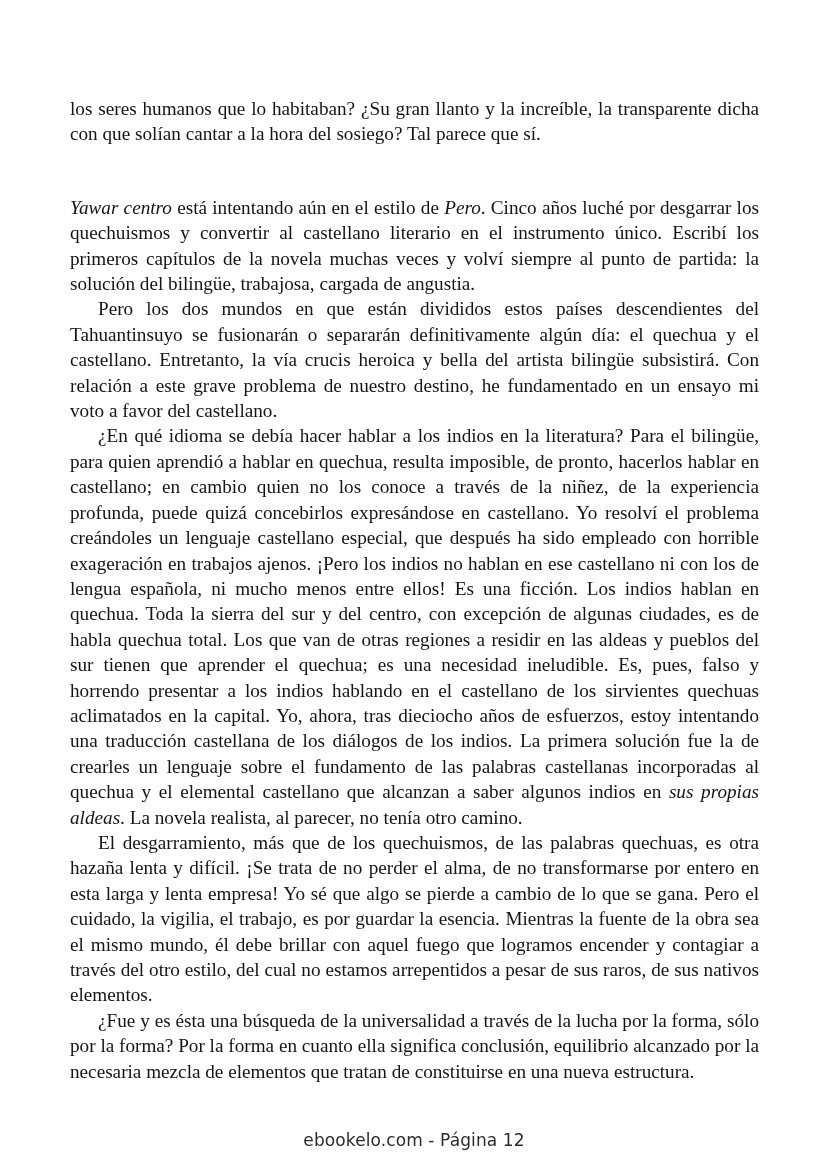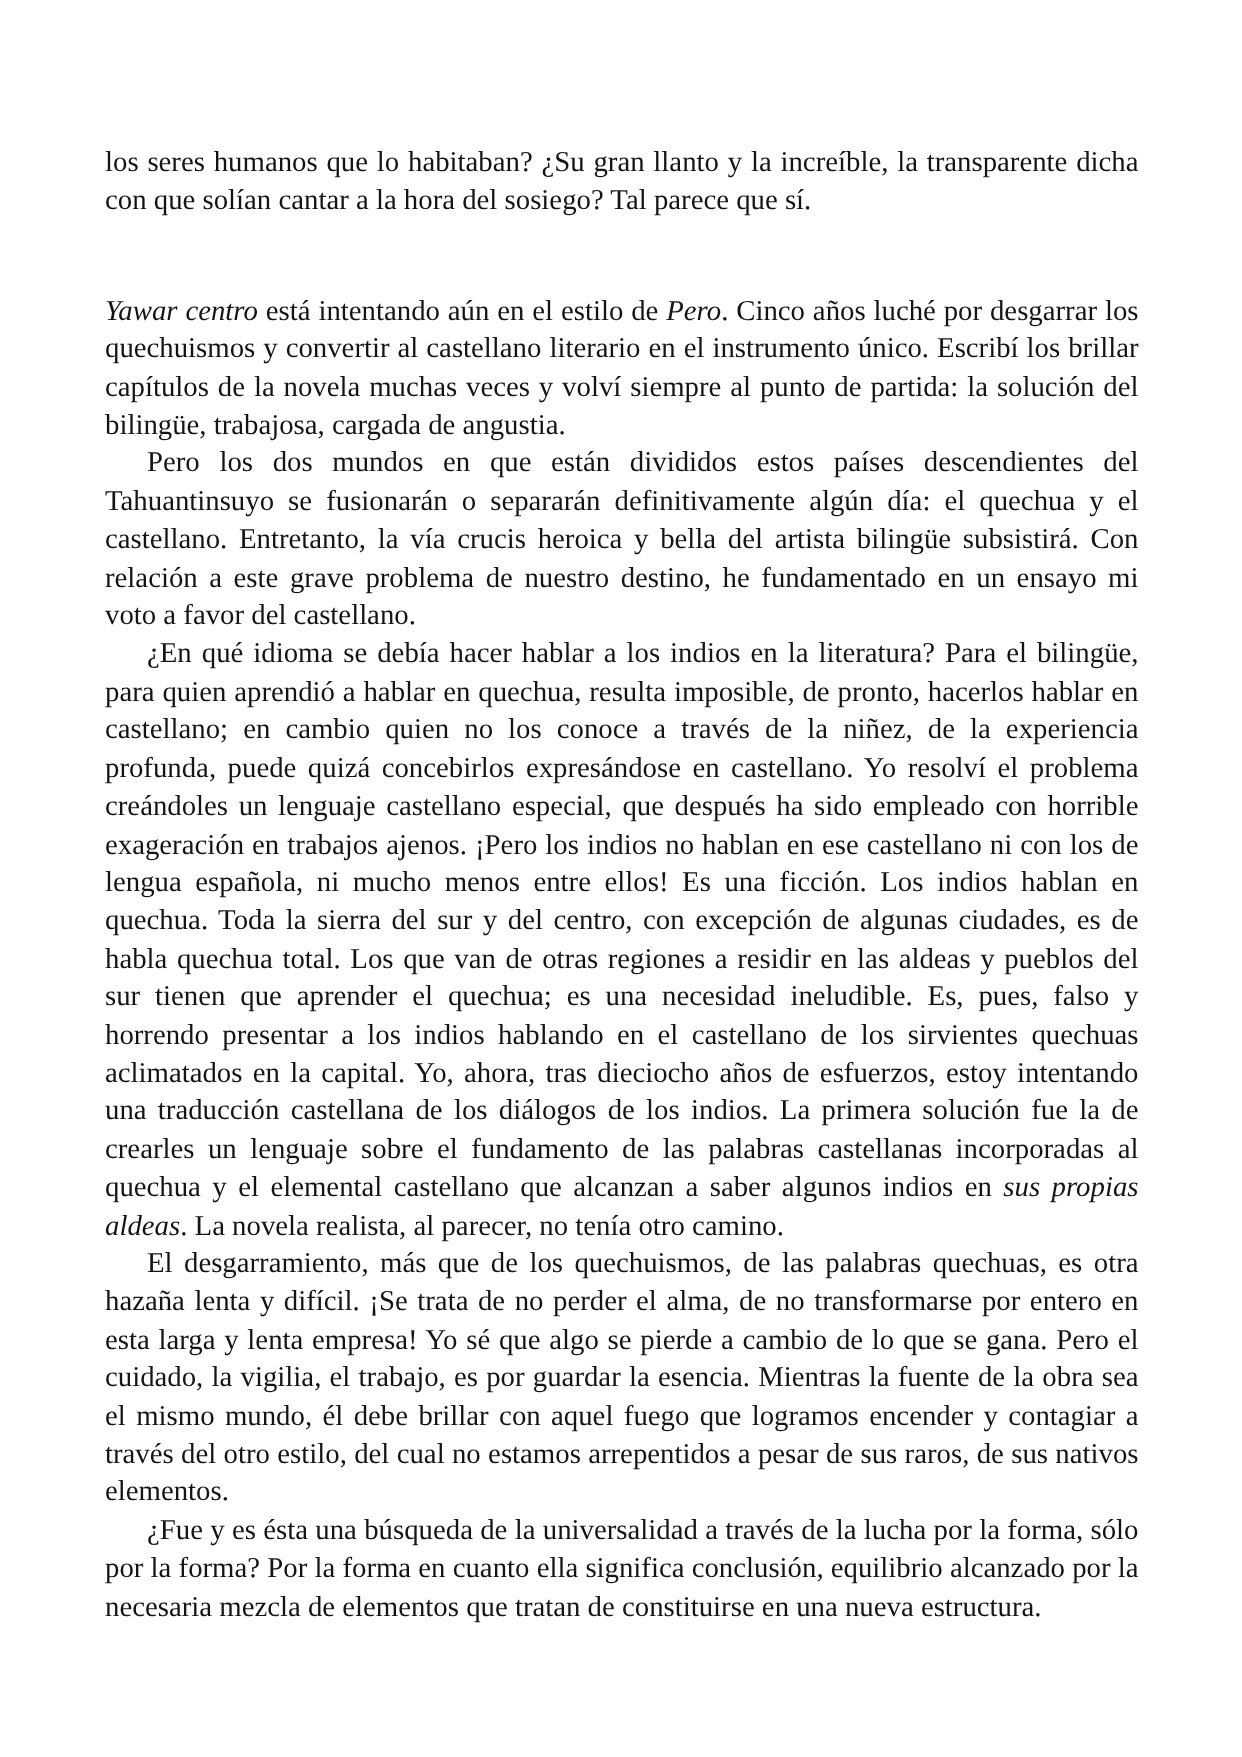--- a/index.html
+++ b/index.html
@@ -76,21 +76,22 @@
     letter-spacing: 0.1px;
   }
 </style>
 </head>
 <body>
 
 <div class="page">
 
   <div class="text-column">
       <p class="opening"><span>los seres humanos que lo habitaban? ¿Su gran llanto y la increíble, la transparente dicha con que solían cantar a la hora del sosiego? Tal parece que sí.</span></p>
-      <p class="block-start"><em>Yawar centro</em><span> está intentando aún en el estilo de </span><em>Pero</em><span>. Cinco años luché por desgarrar los quechuismos y convertir al castellano literario en el instrumento único. Escribí los brillar capítulos de la novela muchas veces y volví siempre al punto de partida: la solución del bilingüe, trabajosa, cargada de angustia.</span></p>
+      <p class="block-start"><em>Yawar centro</em><span> está intentando aún en el estilo de </span><em>Pero</em><span>. Cinco años luché por desgarrar los quechuismos y convertir al castellano literario en el instrumento único. Escribí los primeros capítulos de la novela muchas veces y volví siempre al punto de partida: la solución del bilingüe, trabajosa, cargada de angustia.</span></p>
       <p class="run-on"><span>Pero los dos mundos en que están divididos estos países descendientes del Tahuantinsuyo se fusionarán o separarán definitivamente algún día: el quechua y el castellano. Entretanto, la vía crucis heroica y bella del artista bilingüe subsistirá. Con relación a este grave problema de nuestro destino, he fundamentado en un ensayo mi voto a favor del castellano.</span></p>
       <p class="run-on"><span>¿En qué idioma se debía hacer hablar a los indios en la literatura? Para el bilingüe, para quien aprendió a hablar en quechua, resulta imposible, de pronto, hacerlos hablar en castellano; en cambio quien no los conoce a través de la niñez, de la experiencia profunda, puede quizá concebirlos expresándose en castellano. Yo resolví el problema creándoles un lenguaje castellano especial, que después ha sido empleado con horrible exageración en trabajos ajenos. ¡Pero los indios no hablan en ese castellano ni con los de lengua española, ni mucho menos entre ellos! Es una ficción. Los indios hablan en quechua. Toda la sierra del sur y del centro, con excepción de algunas ciudades, es de habla quechua total. Los que van de otras regiones a residir en las aldeas y pueblos del sur tienen que aprender el quechua; es una necesidad ineludible. Es, pues, falso y horrendo presentar a los indios hablando en el castellano de los sirvientes quechuas aclimatados en la capital. Yo, ahora, tras dieciocho años de esfuerzos, estoy intentando una traducción castellana de los diálogos de los indios. La primera solución fue la de crearles un lenguaje sobre el fundamento de las palabras castellanas incorporadas al quechua y el elemental castellano que alcanzan a saber algunos indios en </span><em>sus propias aldeas</em><span>. La novela realista, al parecer, no tenía otro camino.</span></p>
       <p class="run-on"><span>El desgarramiento, más que de los quechuismos, de las palabras quechuas, es otra hazaña lenta y difícil. ¡Se trata de no perder el alma, de no transformarse por entero en esta larga y lenta empresa! Yo sé que algo se pierde a cambio de lo que se gana. Pero el cuidado, la vigilia, el trabajo, es por guardar la esencia. Mientras la fuente de la obra sea el mismo mundo, él debe brillar con aquel fuego que logramos encender y contagiar a través del otro estilo, del cual no estamos arrepentidos a pesar de sus raros, de sus nativos elementos.</span></p>
       <p class="run-on"><span>¿Fue y es ésta una búsqueda de la universalidad a través de la lucha por la forma, sólo por la forma? Por la forma en cuanto ella significa conclusión, equilibrio alcanzado por la necesaria mezcla de elementos que tratan de constituirse en una nueva estructura.</span></p>
     </div>
 
+  <div class="footer">ebookelo.com - Página 12</div>
 
 </div>
 
 </body></html>

